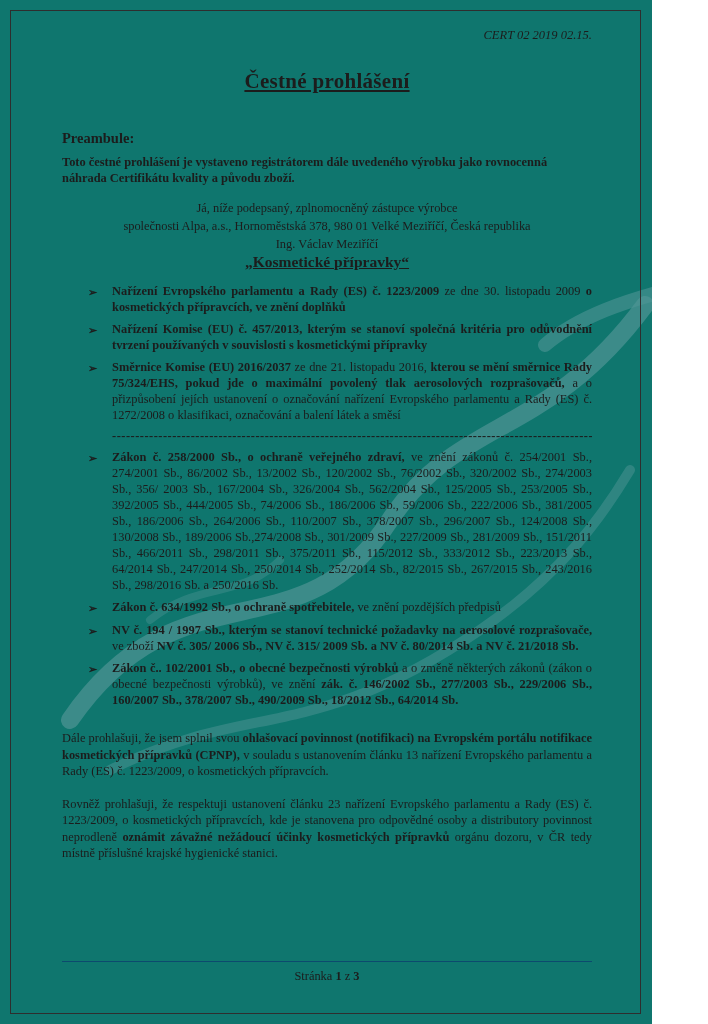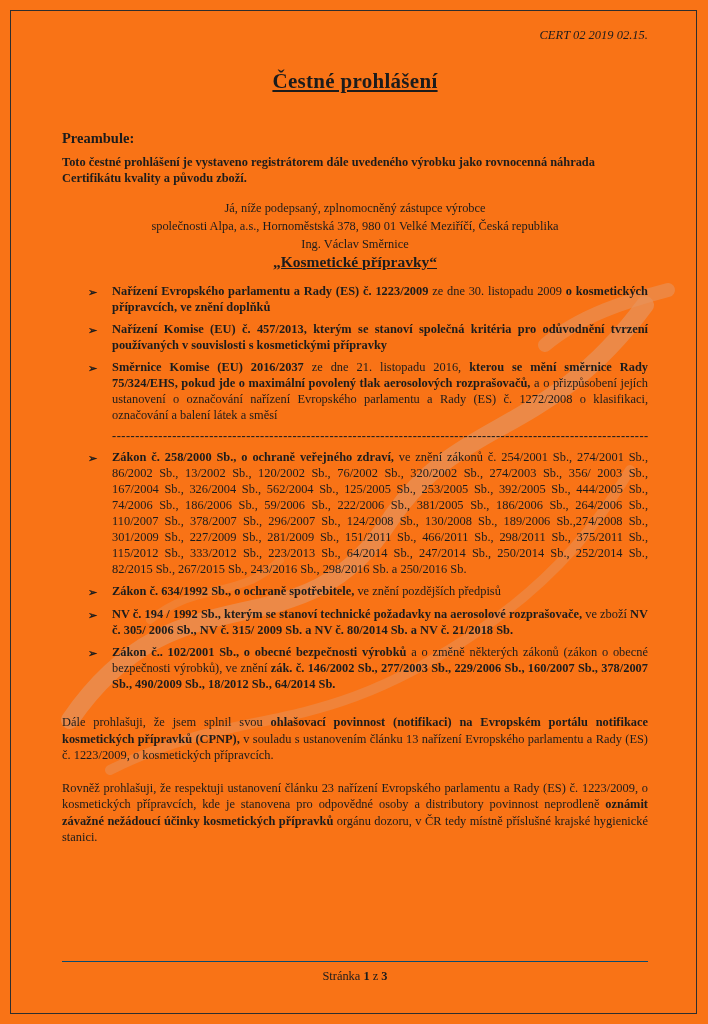--- a/index.html
+++ b/index.html
@@ -1,23 +1,23 @@
 <!DOCTYPE html>
 <html lang="cs"><head>
 <meta charset="utf-8">
 <style>
   * { margin: 0; padding: 0; box-sizing: border-box; }
   html, body { background: #ffffff; }
   body { width: 708px; height: 1024px; overflow: hidden; }
 
   .page {
     position: relative;
-    width: 708px;
+    width: 652px;
     height: 1024px;
-    background: #f97316;
+    background: #0f766e;
     font-family: "Liberation Serif", serif;
     color: #1c1c1c;
     overflow: hidden;
   }
 
   .watermark {
     position: absolute;
     top: 0; left: 0;
     z-index: 1;
     pointer-events: none;
@@ -165,21 +165,21 @@
     <div class="cert-ref">CERT 02 2019 02.15.</div>
 
     <h1 class="doc-title">Čestné prohlášení</h1>
 
     <h2 class="preamble-heading">Preambule:</h2>
     <p class="preamble-text">Toto čestné prohlášení je vystaveno registrátorem dále uvedeného výrobku jako rovnocenná náhrada Certifikátu kvality a původu zboží.</p>
 
     <div class="center-block">
       <p>Já, níže podepsaný, zplnomocněný zástupce výrobce</p>
       <p>společnosti Alpa, a.s., Hornoměstská 378, 980 01  Velké Meziříčí, Česká republika</p>
-      <p>Ing. Václav Směrnice</p>
+      <p>Ing. Václav Meziříčí</p>
     </div>
 
 
 
     <p class="product-name">„Kosmetické přípravky“</p>
 
 
     <ul class="reg-list">
       <li>
         <span class="bullet">➢</span>
@@ -201,21 +201,21 @@
       <li>
         <span class="bullet">➢</span>
         <span class="li-text"><span style="font-weight: bold;">Zákon č. 258/2000 Sb., o ochraně veřejného zdraví,</span><span> ve znění zákonů č. 254/2001 Sb., 274/2001 Sb., 86/2002 Sb., 13/2002 Sb., 120/2002 Sb., 76/2002 Sb., 320/2002 Sb., 274/2003 Sb.,  356/ 2003 Sb., 167/2004 Sb., 326/2004 Sb.,  562/2004 Sb., 125/2005 Sb., 253/2005 Sb., 392/2005 Sb.,  444/2005 Sb., 74/2006 Sb., 186/2006 Sb., 59/2006 Sb., 222/2006 Sb., 381/2005 Sb., 186/2006 Sb., 264/2006 Sb., 110/2007 Sb., 378/2007 Sb.,  296/2007 Sb., 124/2008 Sb., 130/2008 Sb.,  189/2006 Sb.,274/2008 Sb.,  301/2009 Sb.,  227/2009 Sb.,  281/2009 Sb., 151/2011 Sb.,  466/2011 Sb.,  298/2011 Sb.,  375/2011 Sb.,  115/2012 Sb.,  333/2012 Sb., 223/2013 Sb., 64/2014 Sb., 247/2014 Sb., 250/2014 Sb., 252/2014 Sb., 82/2015 Sb., 267/2015 Sb., 243/2016 Sb., 298/2016 Sb. a 250/2016 Sb.</span></span>
       </li>
       <li>
         <span class="bullet">➢</span>
         <span class="li-text"><span style="font-weight: bold;">Zákon č. 634/1992 Sb., o ochraně spotřebitele,</span><span> ve znění pozdějších předpisů</span></span>
       </li>
       <li>
         <span class="bullet">➢</span>
-        <span class="li-text"><span style="font-weight: bold;">NV č. 194 / 1992 Sb., kterým se stanoví technické požadavky na aerosolové rozprašovače,</span><span> ve zboží </span><span style="font-weight: bold;">NV č. 305/ 2006 Sb., NV č. 315/ 2009 Sb. a NV č. 80/2014 Sb. a NV č. 21/2018 Sb.</span></span>
+        <span class="li-text"><span style="font-weight: bold;">NV č. 194 / 1997 Sb., kterým se stanoví technické požadavky na aerosolové rozprašovače,</span><span> ve zboží </span><span style="font-weight: bold;">NV č. 305/ 2006 Sb., NV č. 315/ 2009 Sb. a NV č. 80/2014 Sb. a NV č. 21/2018 Sb.</span></span>
       </li>
       <li>
         <span class="bullet">➢</span>
         <span class="li-text"><span style="font-weight: bold;">Zákon č.. 102/2001 Sb., o obecné bezpečnosti výrobků</span><span> a o změně některých zákonů (zákon o obecné bezpečnosti výrobků), ve znění </span><span style="font-weight: bold;">zák. č. 146/2002 Sb., 277/2003 Sb., 229/2006 Sb., 160/2007 Sb., 378/2007 Sb., 490/2009 Sb., 18/2012 Sb., 64/2014 Sb.</span></span>
       </li>
     </ul>
 
     <p class="closing first"><span>Dále prohlašuji, že jsem splnil svou </span><span style="font-weight: bold;">ohlašovací povinnost (notifikaci) na Evropském portálu notifikace kosmetických přípravků (CPNP),</span><span> v souladu s ustanovením článku 13 nařízení Evropského parlamentu a Rady (ES) č. 1223/2009, o kosmetických přípravcích.</span></p>
     <p class="closing"><span>Rovněž prohlašuji, že respektuji ustanovení článku 23 nařízení Evropského parlamentu a Rady (ES) č. 1223/2009, o kosmetických přípravcích, kde je stanovena pro odpovědné osoby a distributory povinnost neprodleně </span><span style="font-weight: bold;">oznámit závažné nežádoucí účinky kosmetických přípravků</span><span> orgánu dozoru, v ČR tedy místně příslušné krajské hygienické stanici.</span></p>
 

